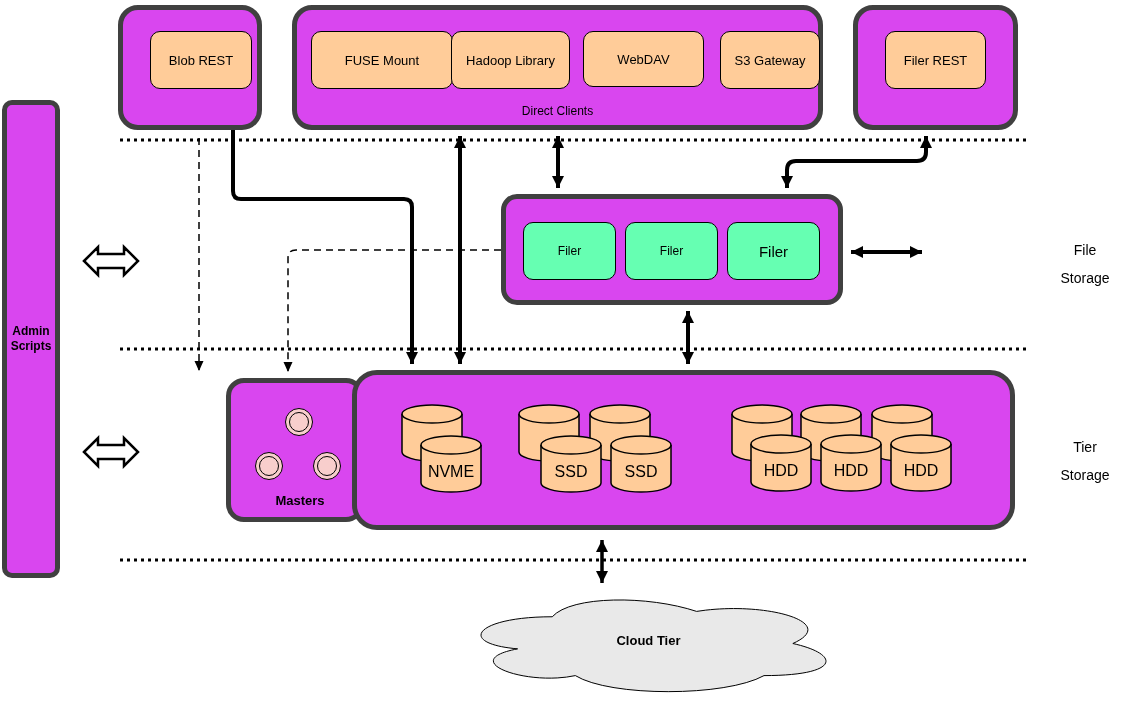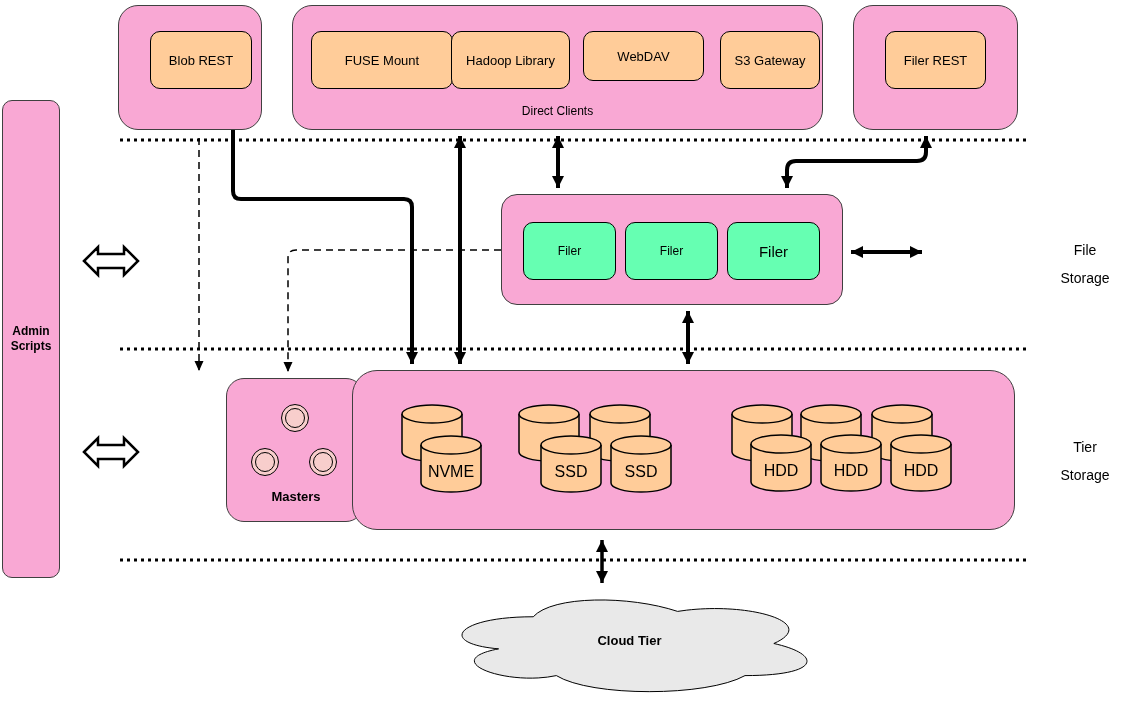--- a/index.html
+++ b/index.html
@@ -2,21 +2,21 @@
 <html><head>
 <meta charset="utf-8">
 <style>
   html,body { margin:0; padding:0; background:#ffffff; }
   .canvas {
     position:relative; width:1121px; height:701px;
     font-family:"Liberation Sans", sans-serif; color:#000;
     background:#fff; overflow:hidden;
   }
   .grayBox {
-    position:absolute; background:#f9a8d4; border:1px solid #404040;
+    position:absolute; background:#d946ef; border:5px solid #404040;
     box-sizing:border-box;
   }
   .orangeBox {
     position:absolute; background:#ffcc99; border:1px solid #000;
     border-radius:10px; box-sizing:border-box;
     display:flex; align-items:center; justify-content:center;
     font-size:13px; text-align:center;
   }
   .greenBox {
     position:absolute; background:#66ffb2; border:1px solid #000;
@@ -62,21 +62,21 @@
     <span>Blob REST</span>
   </div>
 
   <div class="grayBox" style="left:292px; top:5px; width:531px; height:125px; border-radius:20px;"></div>
   <div class="orangeBox" style="left:311px; top:31px; width:142px; height:58px;">
     <span>FUSE Mount</span>
   </div>
   <div class="orangeBox" style="left:451px; top:31px; width:119px; height:58px;">
     <span>Hadoop Library</span>
   </div>
-  <div class="orangeBox" style="left:583px; top:31px; width:121px; height:50px;">
+  <div class="orangeBox" style="left:583px; top:31px; width:121px; height:56px;">
     <span>WebDAV</span>
   </div>
   <div class="orangeBox" style="left:720px; top:31px; width:100px; height:58px;">
     <span>S3 Gateway</span>
   </div>
   <div class="smallLabel" style="left:292px; top:104px; width:531px;">Direct Clients</div>
 
   <div class="grayBox" style="left:853px; top:5px; width:165px; height:125px; border-radius:20px;"></div>
   <div class="orangeBox" style="left:885px; top:31px; width:101px; height:58px;">
     <span>Filer REST</span>
@@ -186,21 +186,21 @@
   <div class="cyl" style="left:890px; top:434px;">
     <svg width="62" height="58" viewBox="0 0 62 58">
         <path d="M1,10 L1,48 A30,9 0 0 0 61,48 L61,10" fill="#ffcc99" stroke="#000" stroke-width="1.5"></path>
         <ellipse cx="31" cy="10" rx="30" ry="9" fill="#ffcc99" stroke="#000" stroke-width="1.5"></ellipse>
       </svg>
     <div class="cyl-label">HDD</div>
   </div>
 
   <div class="zoneLabel" style="left:1053px; top:433px;">Tier Storage</div>
 
-  <div style="position:absolute; left:437px; top:590px; width:385px; height:107px;">
+  <div style="position:absolute; left:456px; top:590px; width:385px; height:107px;">
     <svg width="385" height="107" viewBox="0 0 385 107">
       <path d="M96.25,26.75 C19.25,26.75 0,53.5 61.6,58.85 C0,70.62 69.3,96.3 119.35,85.6
                C154,107 269.5,107 308,85.6 C385,85.6 385,64.2 336.85,53.5
                C385,32.1 308,10.7 240.6,21.4 C192.5,5.35 115.5,5.35 96.25,26.75 Z" fill="#e9e9e9" stroke="#000" stroke-width="1"></path>
     </svg>
     <div class="boldLabel" style="position:absolute; left:0; width:385px; top:43px; text-align:center; font-size:13px;">Cloud Tier</div>
   </div>
 
   <svg class="overlay" width="1121" height="701" viewBox="0 0 1121 701">
     <defs>

